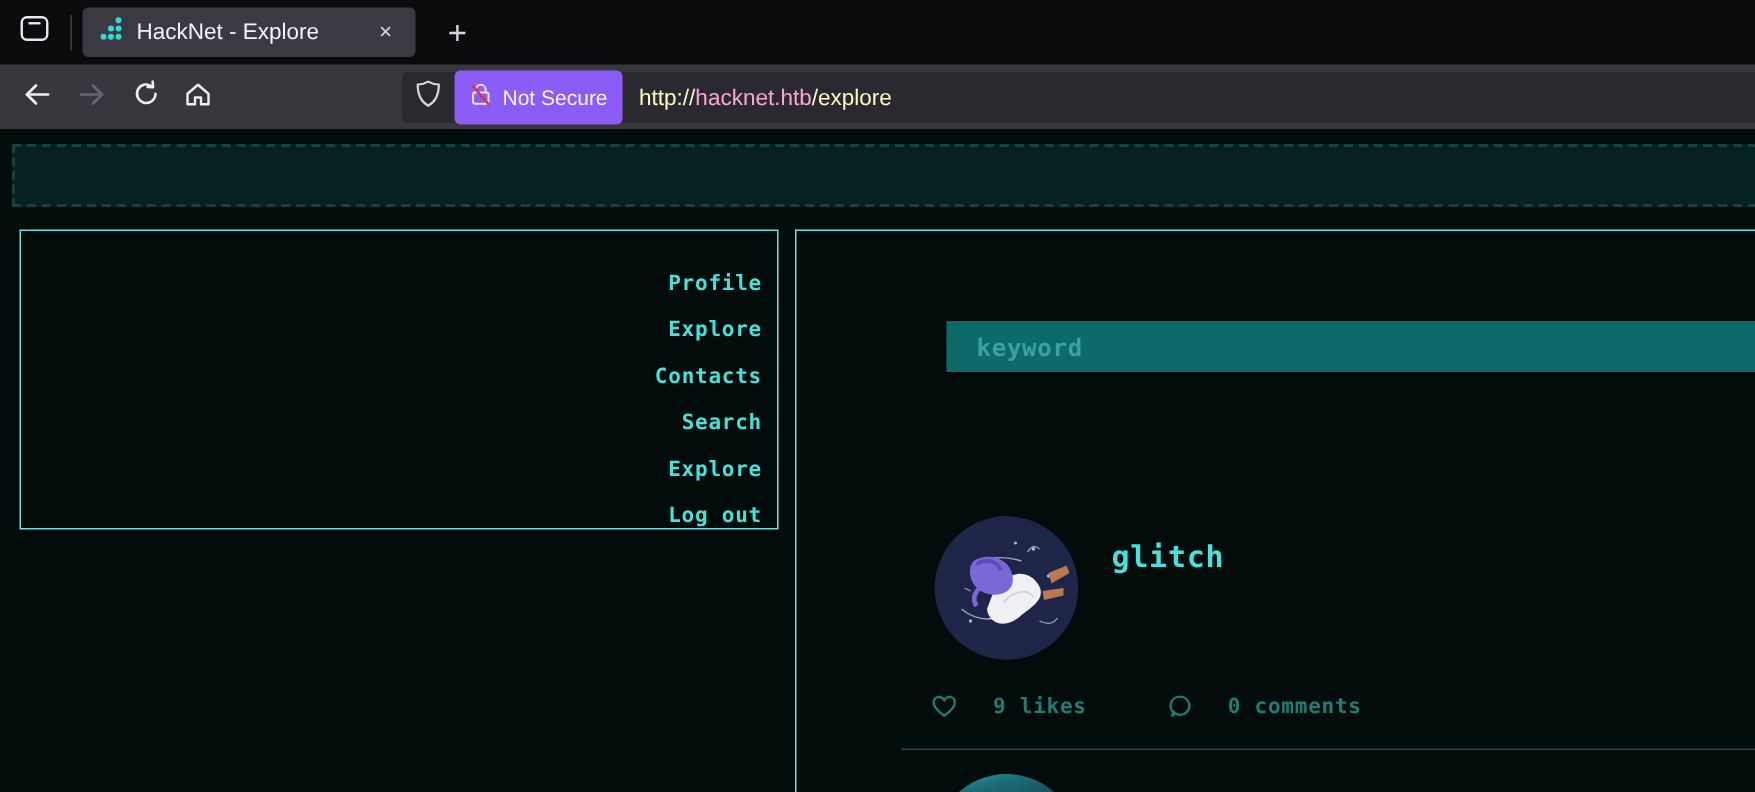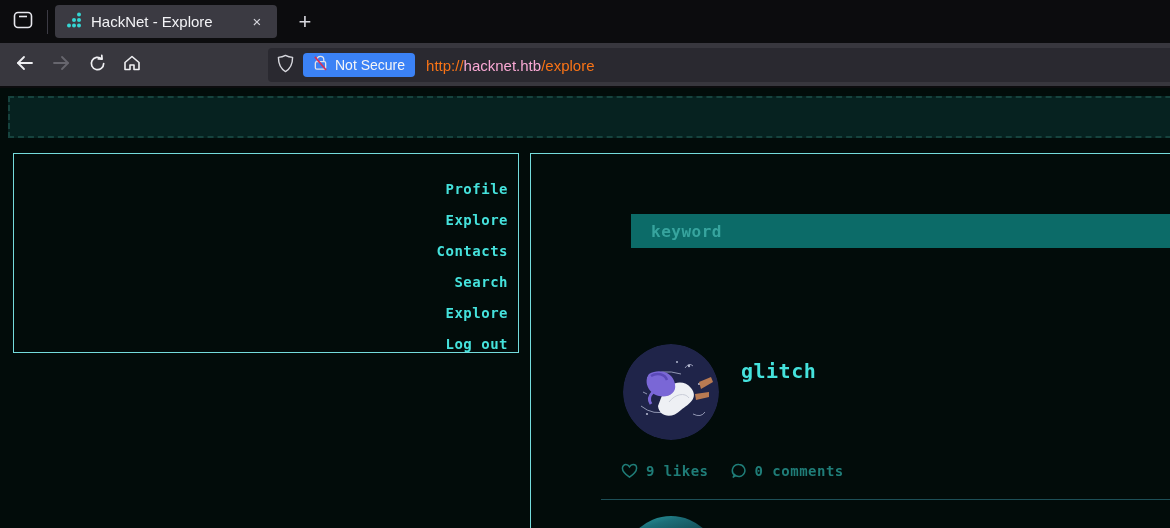--- a/index.html
+++ b/index.html
@@ -22,25 +22,25 @@
             width:28px; height:28px; display:flex; align-items:center; justify-content:center; }
 
   .toolbar { position:absolute; top:43px; left:0; width:100%; height:45px;
              background:#38373e; border-bottom:2px solid #0c0c0e; }
   .nav-btn { position:absolute; top:7px; width:30px; height:30px; display:flex;
              align-items:center; justify-content:center; border-radius:4px; }
   .btn-back { left:10px; } .btn-fwd { left:46px; } .btn-reload { left:82px; } .btn-home { left:117px; }
   .urlbar { position:absolute; left:268px; top:5px; width:920px; height:34px;
             background:#2a2930; border-radius:4px; display:flex; align-items:center;
             padding-left:9px; gap:9px; }
-  .chip { background:#3b82f6; border-radius:4px; height:24px; padding:0 10px;
+  .chip { background:#8b5cf6; border-radius:4px; height:36px; padding:0 10px;
           display:flex; align-items:center; gap:7px; }
   .chip-label { color:#f5f5f7; font-size:14px; }
   .url-text { font-size:15px; white-space:nowrap; margin-left:2px; }
-  .url-dim { color:#f97316; } .url-host { color:#f9a8d4; }
+  .url-dim { color:#fef9c3; } .url-host { color:#f9a8d4; }
 
   
   .page { position:absolute; top:88px; left:0; width:1170px; height:440px;
           overflow:hidden; background:#020c0a;
           font-family:"DejaVu Sans Mono", monospace; font-weight:bold; }
   .page-inner { position:relative; width:1800px; height:440px; }
 
   .header-bar { position:absolute; left:8px; top:8px; width:1772px; height:42px;
                 background:#062220; border:2px dashed #16433e; }
 
@@ -58,21 +58,21 @@
                    font-size:16px; letter-spacing:0.5px; padding:0 20px; }
   .keyword-input::placeholder { color:#37a49e; opacity:1; }
 
   .post-avatar { position:absolute; left:92px; top:190px; width:96px; height:96px;
                  border-radius:50%; overflow:hidden; }
   .post-username { position:absolute; left:210px; top:205px; color:#45e2dc;
                    font-size:20px; letter-spacing:0.5px; }
   .post-text { position:absolute; left:210px; top:263px; color:#45e2dc; font-size:14px;
                letter-spacing:0.5px; line-height:17px; white-space:pre; }
   .post-meta { position:absolute; left:90px; top:306px; height:22px; display:flex;
-               align-items:center; color:#1f7d78; font-size:14px; letter-spacing:0.5px; }
+               align-items:center; color:#1f7d78; font-size:14px; letter-spacing:0.5px;gap:16px; }
   .meta-icon { display:flex; align-items:center; margin-right:8px; }
   .meta-gap { width:22px; }
   .post-sep { position:absolute; left:70px; top:345px; width:1200px; height:1px;
               background:#1d4f57; }
   .post2-avatar { position:absolute; left:92px; top:362px; width:96px; height:96px;
                   border-radius:50%;
                   background:linear-gradient(165deg,#2fa9ad 0%,#1c6e78 14%,#0d2b33 45%,#091c24 100%); }
 </style>
 </head>
 <body>

